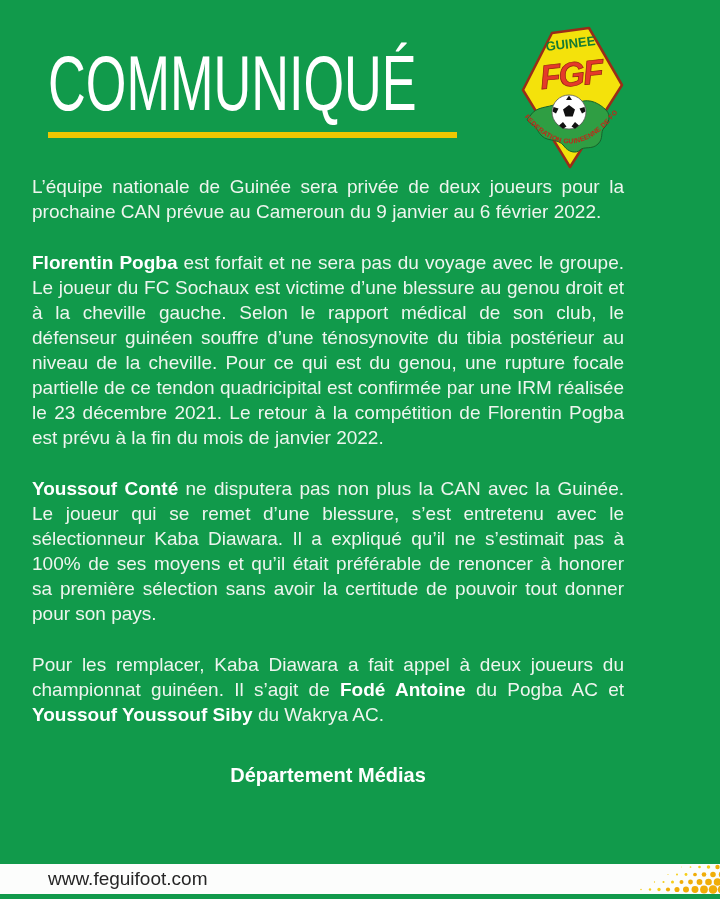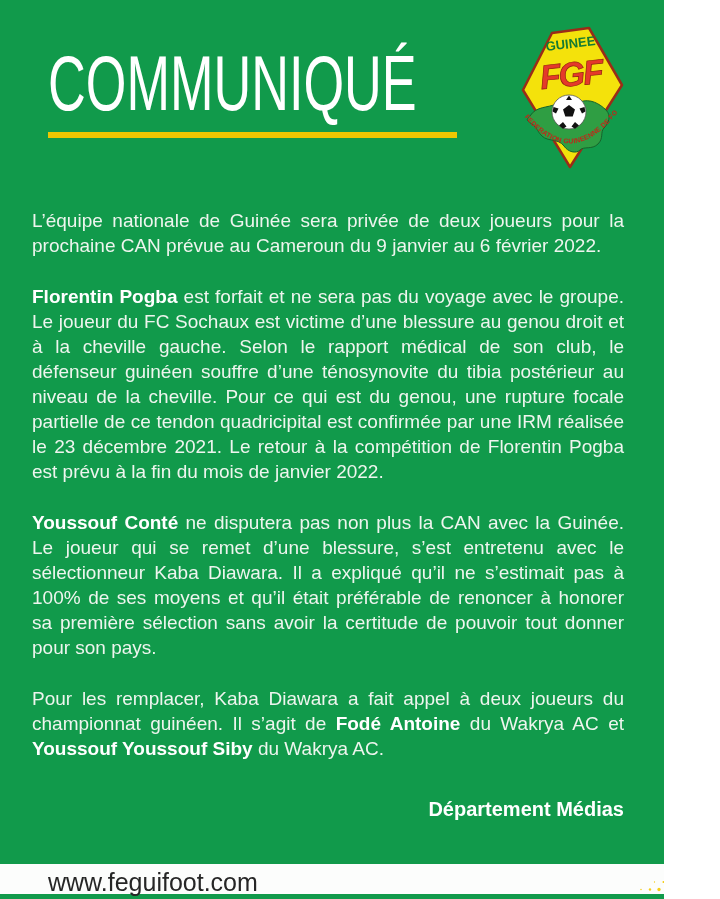--- a/index.html
+++ b/index.html
@@ -1,18 +1,18 @@
 <!DOCTYPE html>
 <html><head>
 <meta charset="utf-8">
 <style>
   html, body { margin: 0; padding: 0; }
   .page {
     position: relative;
-    width: 664px;
+    width: 720px;
     height: 899px;
     background: #119a4b;
     font-family: "Liberation Sans", sans-serif;
     overflow: hidden;
   }
   .title {
     position: absolute;
     left: 48px;
     top: 44px;
     color: #ffffff;
@@ -34,50 +34,50 @@
   .logo {
     position: absolute;
     left: 508px;
     top: 24px;
     width: 128px;
     height: 148px;
   }
   .content {
     position: absolute;
     left: 32px;
-    top: 208px;
+    top: 174px;
     width: 592px;
     color: #eef5ee;
     font-size: 19px;
     line-height: 25px;
     text-align: justify;
   }
   .content p { margin: 0 0 26px 0; }
   .para-4 { margin-top: 10px; }
   .name { color: #ffffff; font-weight: bold; }
   .signature {
-    text-align: right;
+    text-align: center;
     font-weight: bold;
     font-size: 20px;
     color: #ffffff;
     margin-top: 36px;
   }
   .footer-bar {
     position: absolute;
     left: 0;
     top: 864px;
     width: 720px;
     height: 30px;
     background: #fcfdfc;
   }
   .website {
     position: absolute;
     left: 48px;
     top: 868px;
-    font-size: 25px;
+    font-size: 19px;
     color: #262626;
   }
   .halftone {
     position: absolute;
     left: 625px;
     top: 864px;
     width: 95px;
     height: 30px;
   }
 </style>
@@ -124,21 +124,21 @@
     <p>
       <span>L’équipe nationale de Guinée sera privée de deux joueurs pour la prochaine CAN prévue au Cameroun du 9 janvier au 6 février 2022.</span>
     </p>
     <p>
       <span class="name">Florentin Pogba</span><span> est forfait et ne sera pas du voyage avec le groupe. Le joueur du FC Sochaux est victime d’une blessure au genou droit et à la cheville gauche. Selon le rapport médical de son club, le défenseur guinéen souffre d’une ténosynovite du tibia postérieur au niveau de la cheville. Pour ce qui est du genou, une rupture focale partielle de ce tendon quadricipital est confirmée par une IRM réalisée le 23 décembre 2021. Le retour à la compétition de Florentin Pogba est prévu à la fin du mois de janvier 2022.</span>
     </p>
     <p>
       <span class="name">Youssouf Conté</span><span> ne disputera pas non plus la CAN avec la Guinée. Le joueur qui se remet d’une blessure, s’est entretenu avec le sélectionneur Kaba Diawara. Il a expliqué qu’il ne s’estimait pas à 100% de ses moyens et qu’il était préférable de renoncer à honorer sa première sélection sans avoir la certitude de pouvoir tout donner pour son pays.</span>
     </p>
     <p class="para-4">
-      <span>Pour les remplacer, Kaba Diawara a fait appel à deux joueurs du championnat guinéen. Il s’agit de </span><span class="name">Fodé Antoine</span><span> du Wakrya AC et </span><span class="name">Youssouf Youssouf Siby</span><span> du Wakrya AC.</span>
+      <span>Pour les remplacer, Kaba Diawara a fait appel à deux joueurs du championnat guinéen. Il s’agit de </span><span class="name">Fodé Antoine</span><span> du Pogba AC et </span><span class="name">Youssouf Youssouf Siby</span><span> du Wakrya AC.</span>
     </p>
     <div class="signature">Département Médias</div>
   </div>
 
   <div class="footer-bar"></div>
   <div class="website">www.feguifoot.com</div>
   <svg class="halftone" viewBox="0 0 95 30" xmlns="http://www.w3.org/2000/svg">
       <circle cx="56.5" cy="3" r="0.41" fill="#f6ce18"></circle>
       <circle cx="65.5" cy="3" r="0.86" fill="#f6ce18"></circle>
       <circle cx="74.5" cy="3" r="1.31" fill="#f6ce18"></circle>

